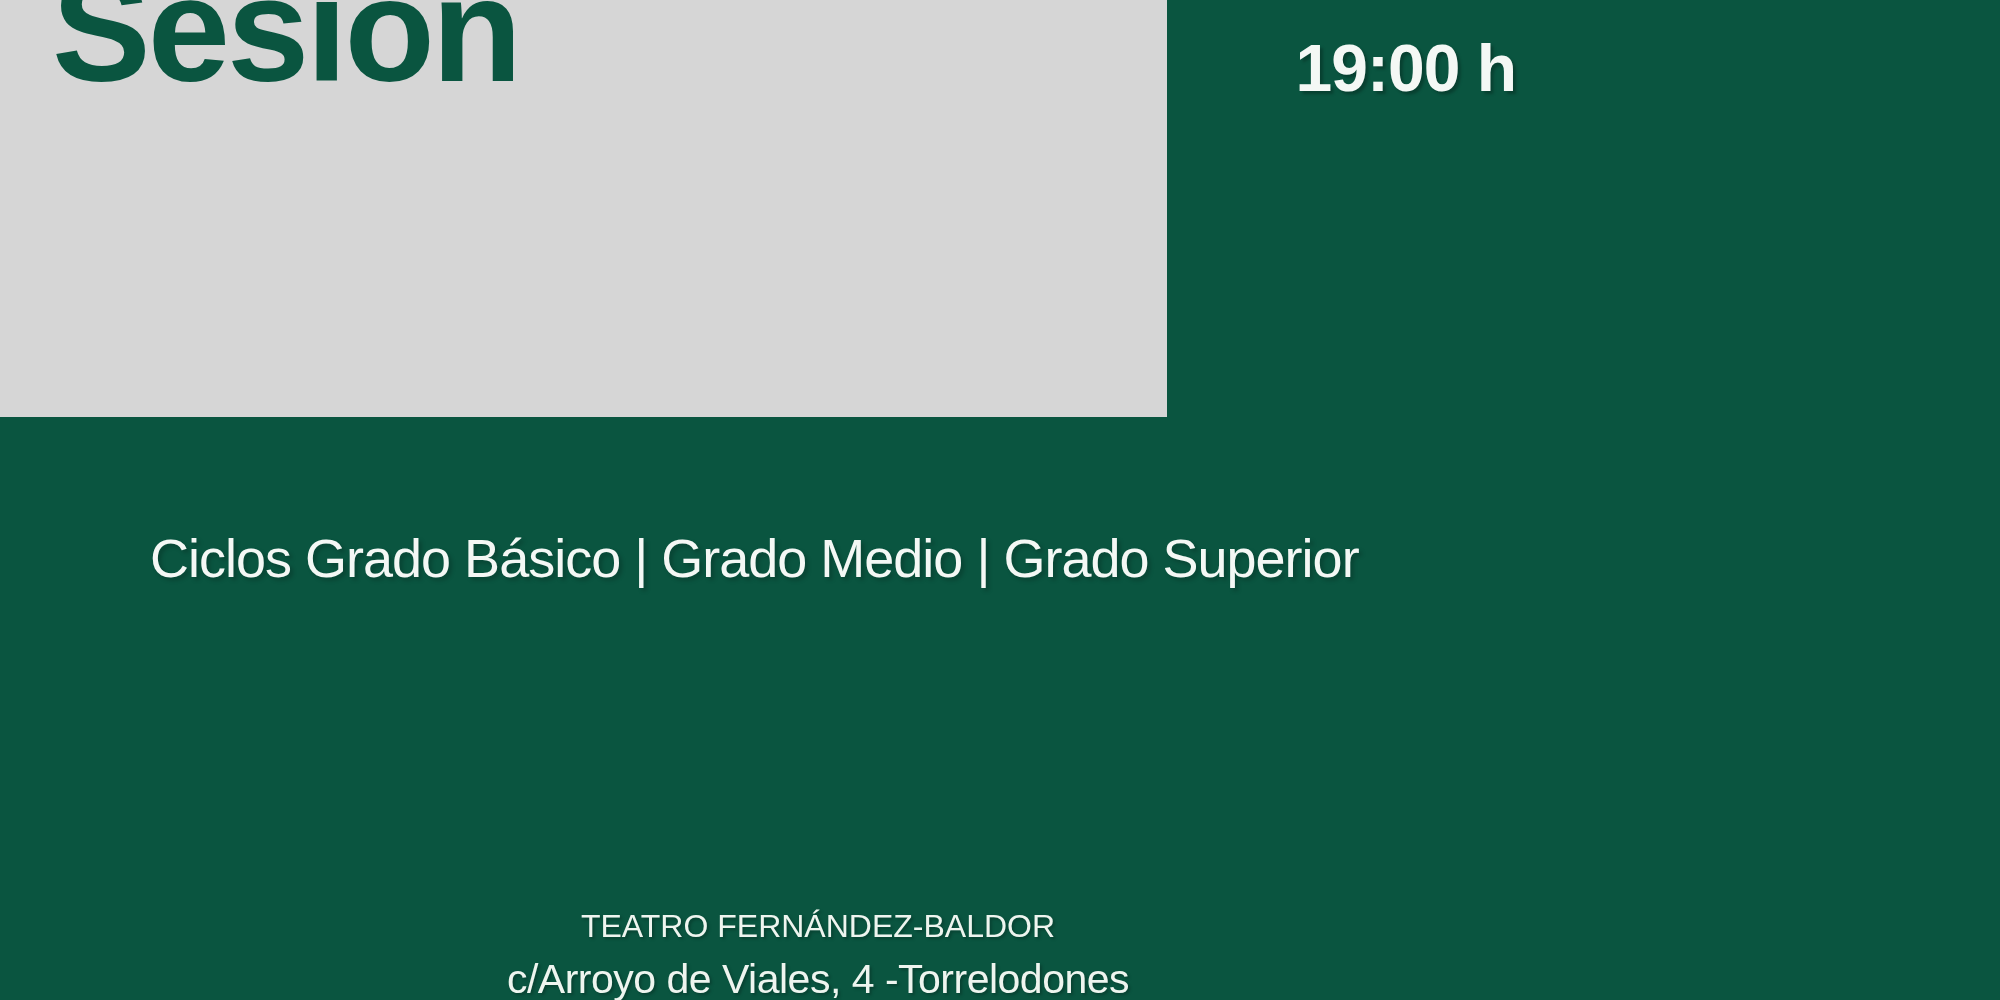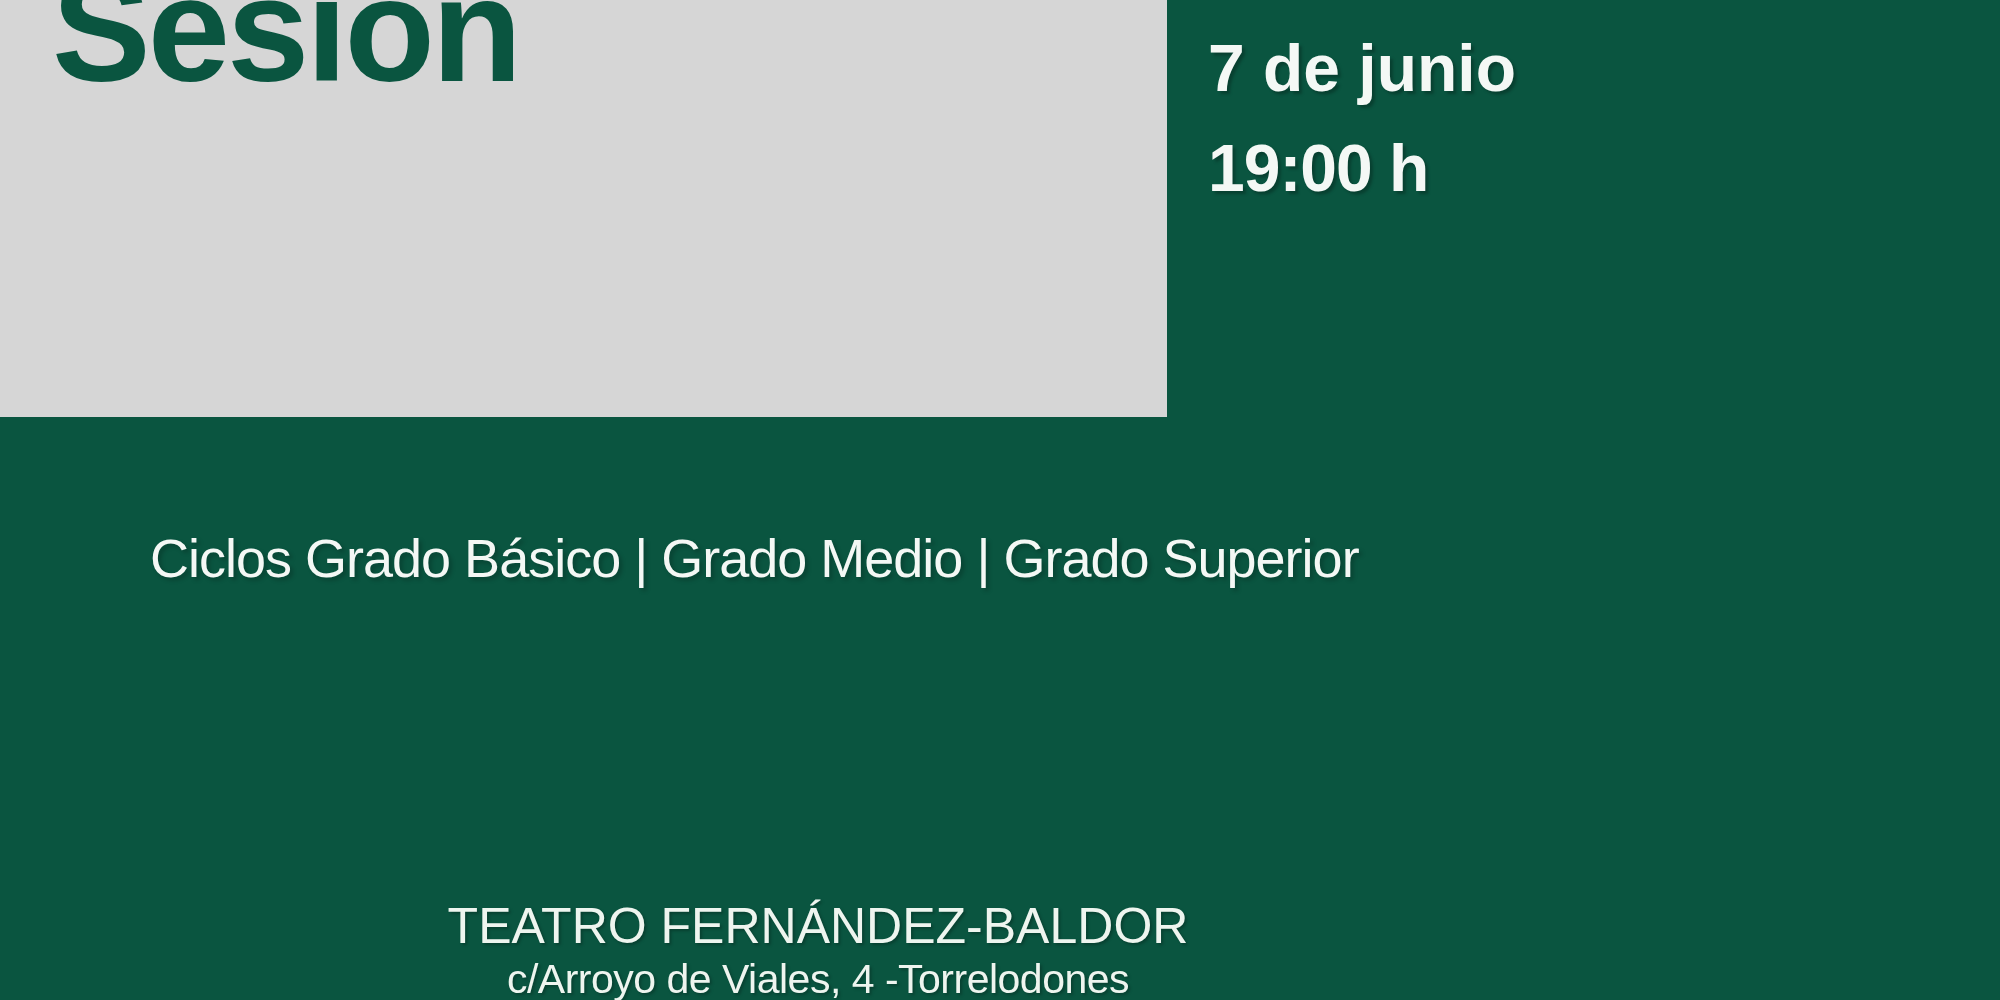--- a/index.html
+++ b/index.html
@@ -99,21 +99,21 @@
     left: 0;
     right: 0;
     top: 900px;
     text-align: center;
     color: #eef5ef;
     font-family: "Liberation Sans", sans-serif;
     text-shadow: 2px 2px 3px rgba(0,0,0,0.25);
   }
   #venue-block .venue-name {
     display: block;
-    font-size: 50px;
+    font-size: 32px;
     line-height: 52px;
     letter-spacing: 0px;
     white-space: nowrap;
   }
   #venue-block .venue-address {
     display: block;
     font-size: 41px;
     line-height: 54px;
     letter-spacing: -0.5px;
     white-space: nowrap;
@@ -124,21 +124,20 @@
 
 <div id="poster">
 
   <div id="title-panel">
     <div id="title-block">
       <span class="title-line">Sesión</span>
     </div>
   </div>
 
   <div id="datetime-block">
-    <span class="dt-line dt-date">7 de junio</span>
     <span class="dt-line dt-time">19:00 h</span>
   </div>
 
   <div id="body-copy">
     <span class="copy-line copy-line-subject">Ciclos Grado Básico | Grado Medio | Grado Superior</span>
   </div>
 
   <div id="venue-block">
     <span class="venue-name">TEATRO FERNÁNDEZ-BALDOR</span>
     <span class="venue-address">c/Arroyo de Viales, 4 -Torrelodones</span>

